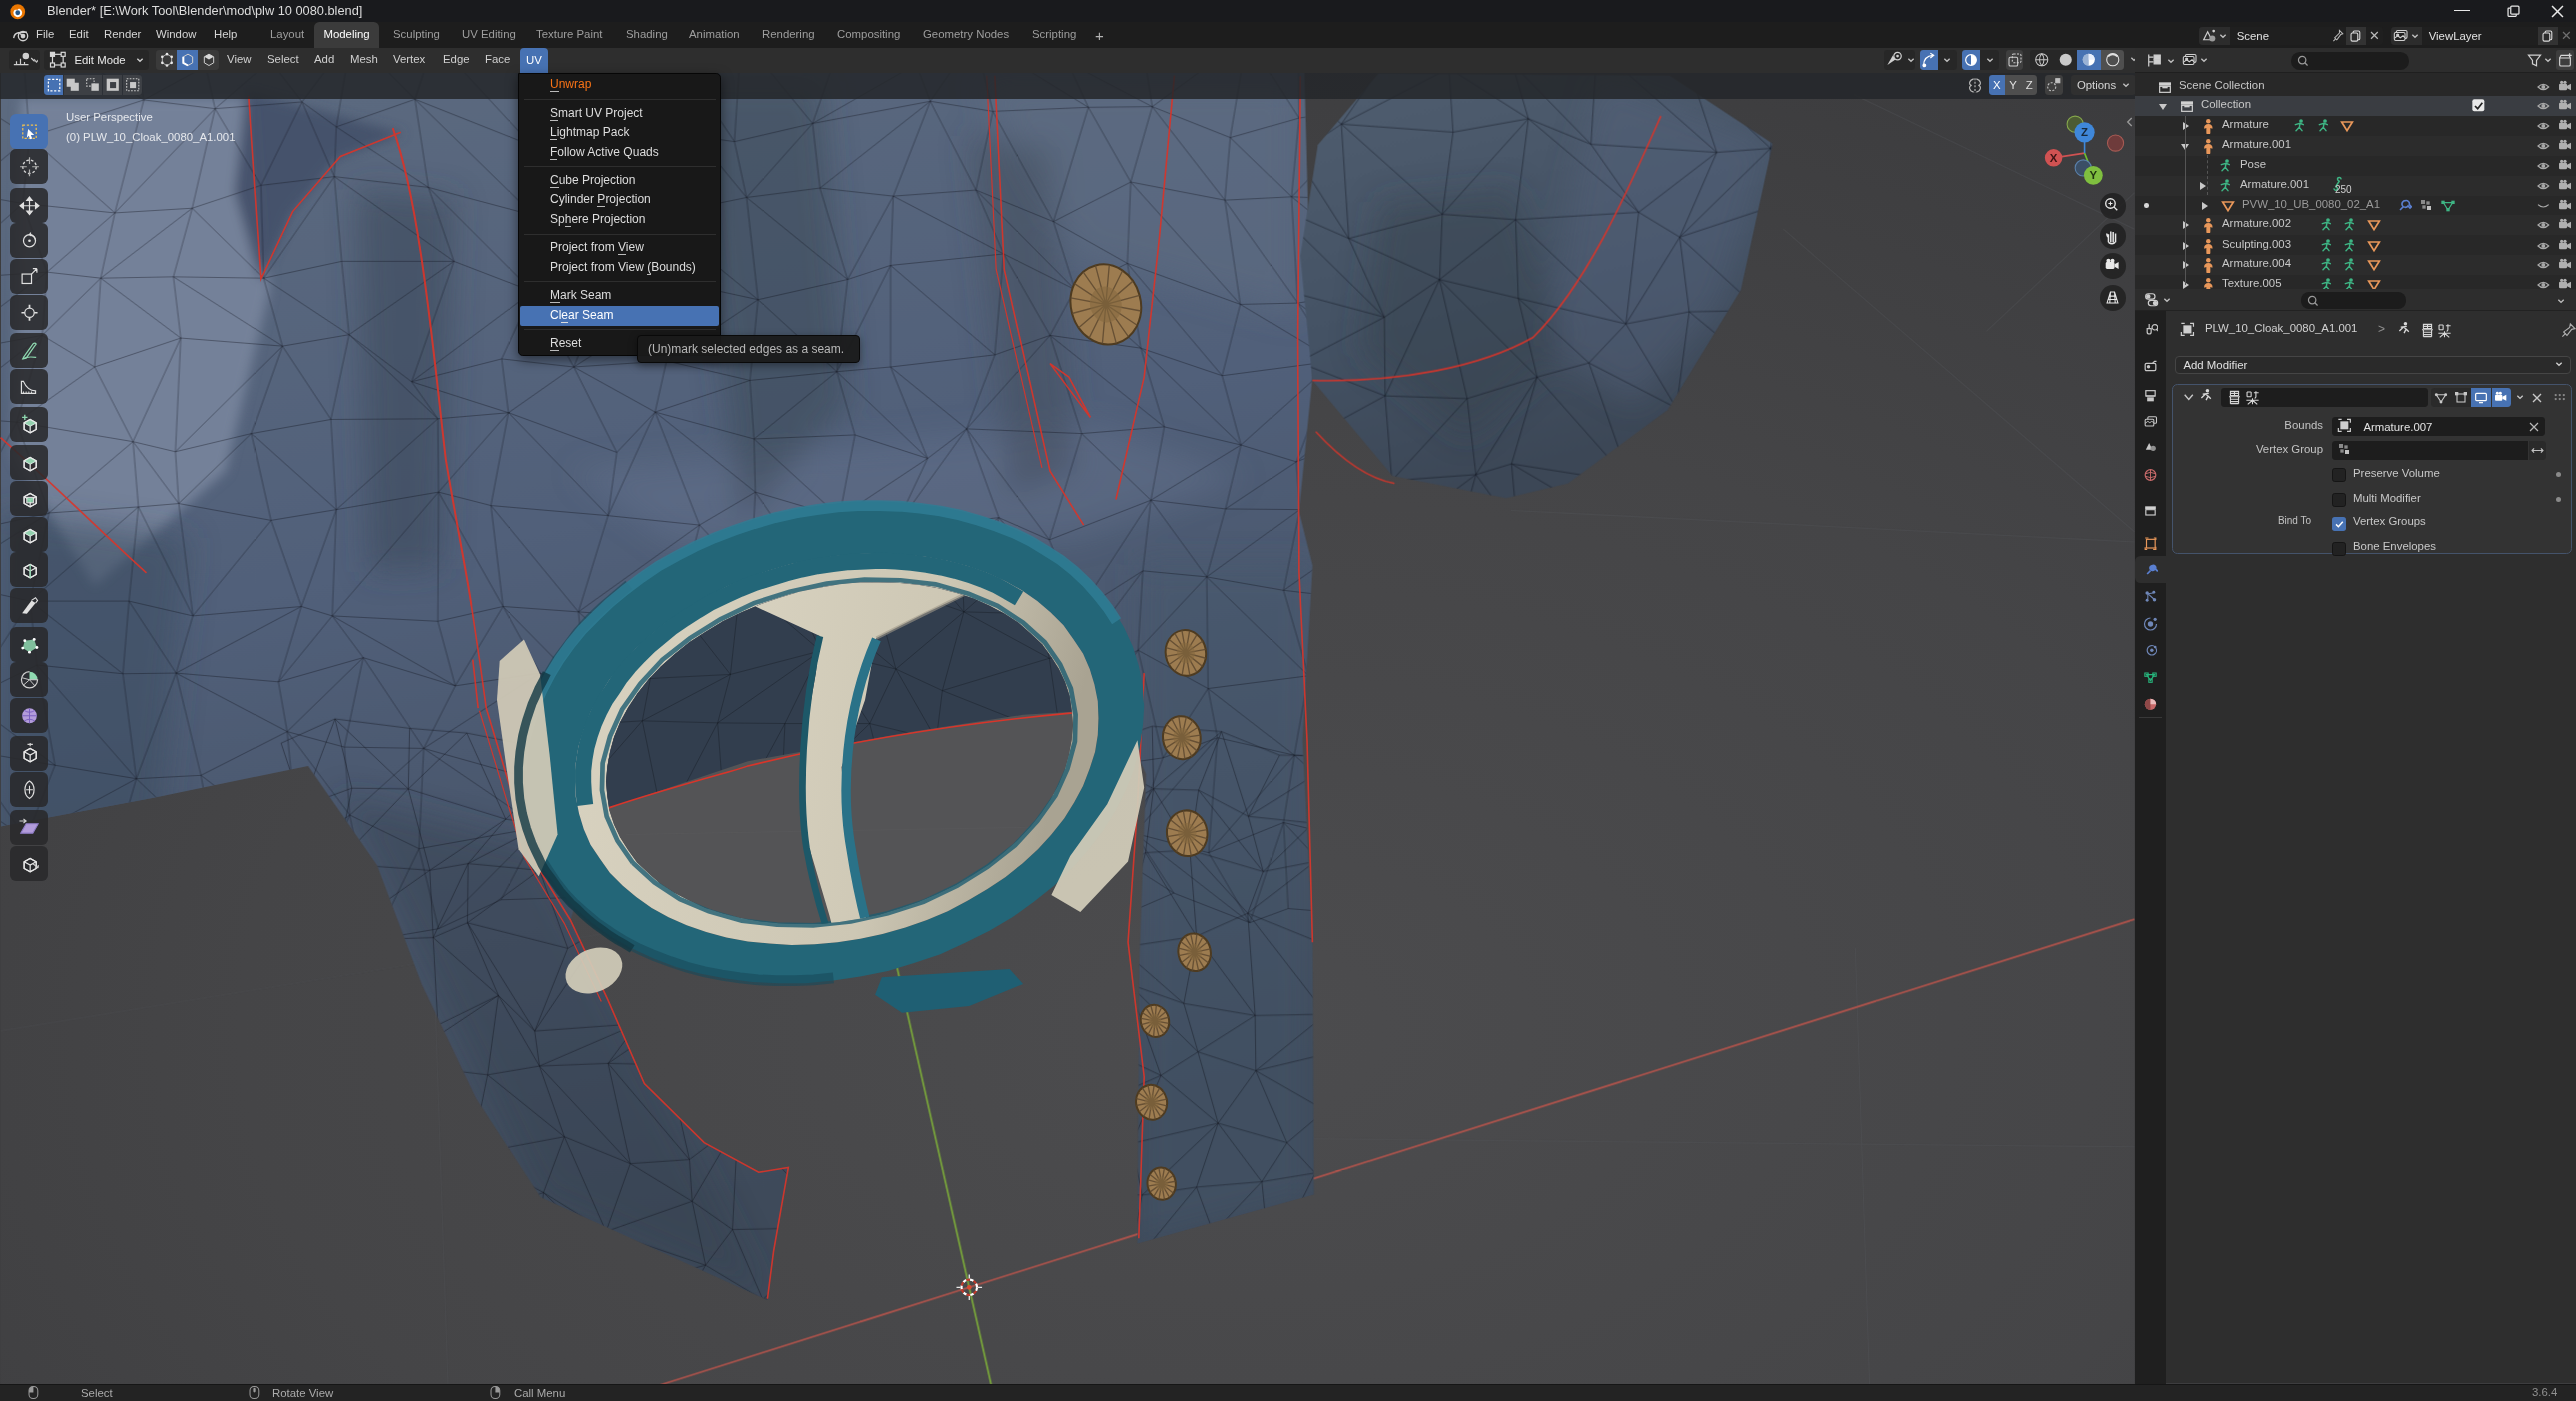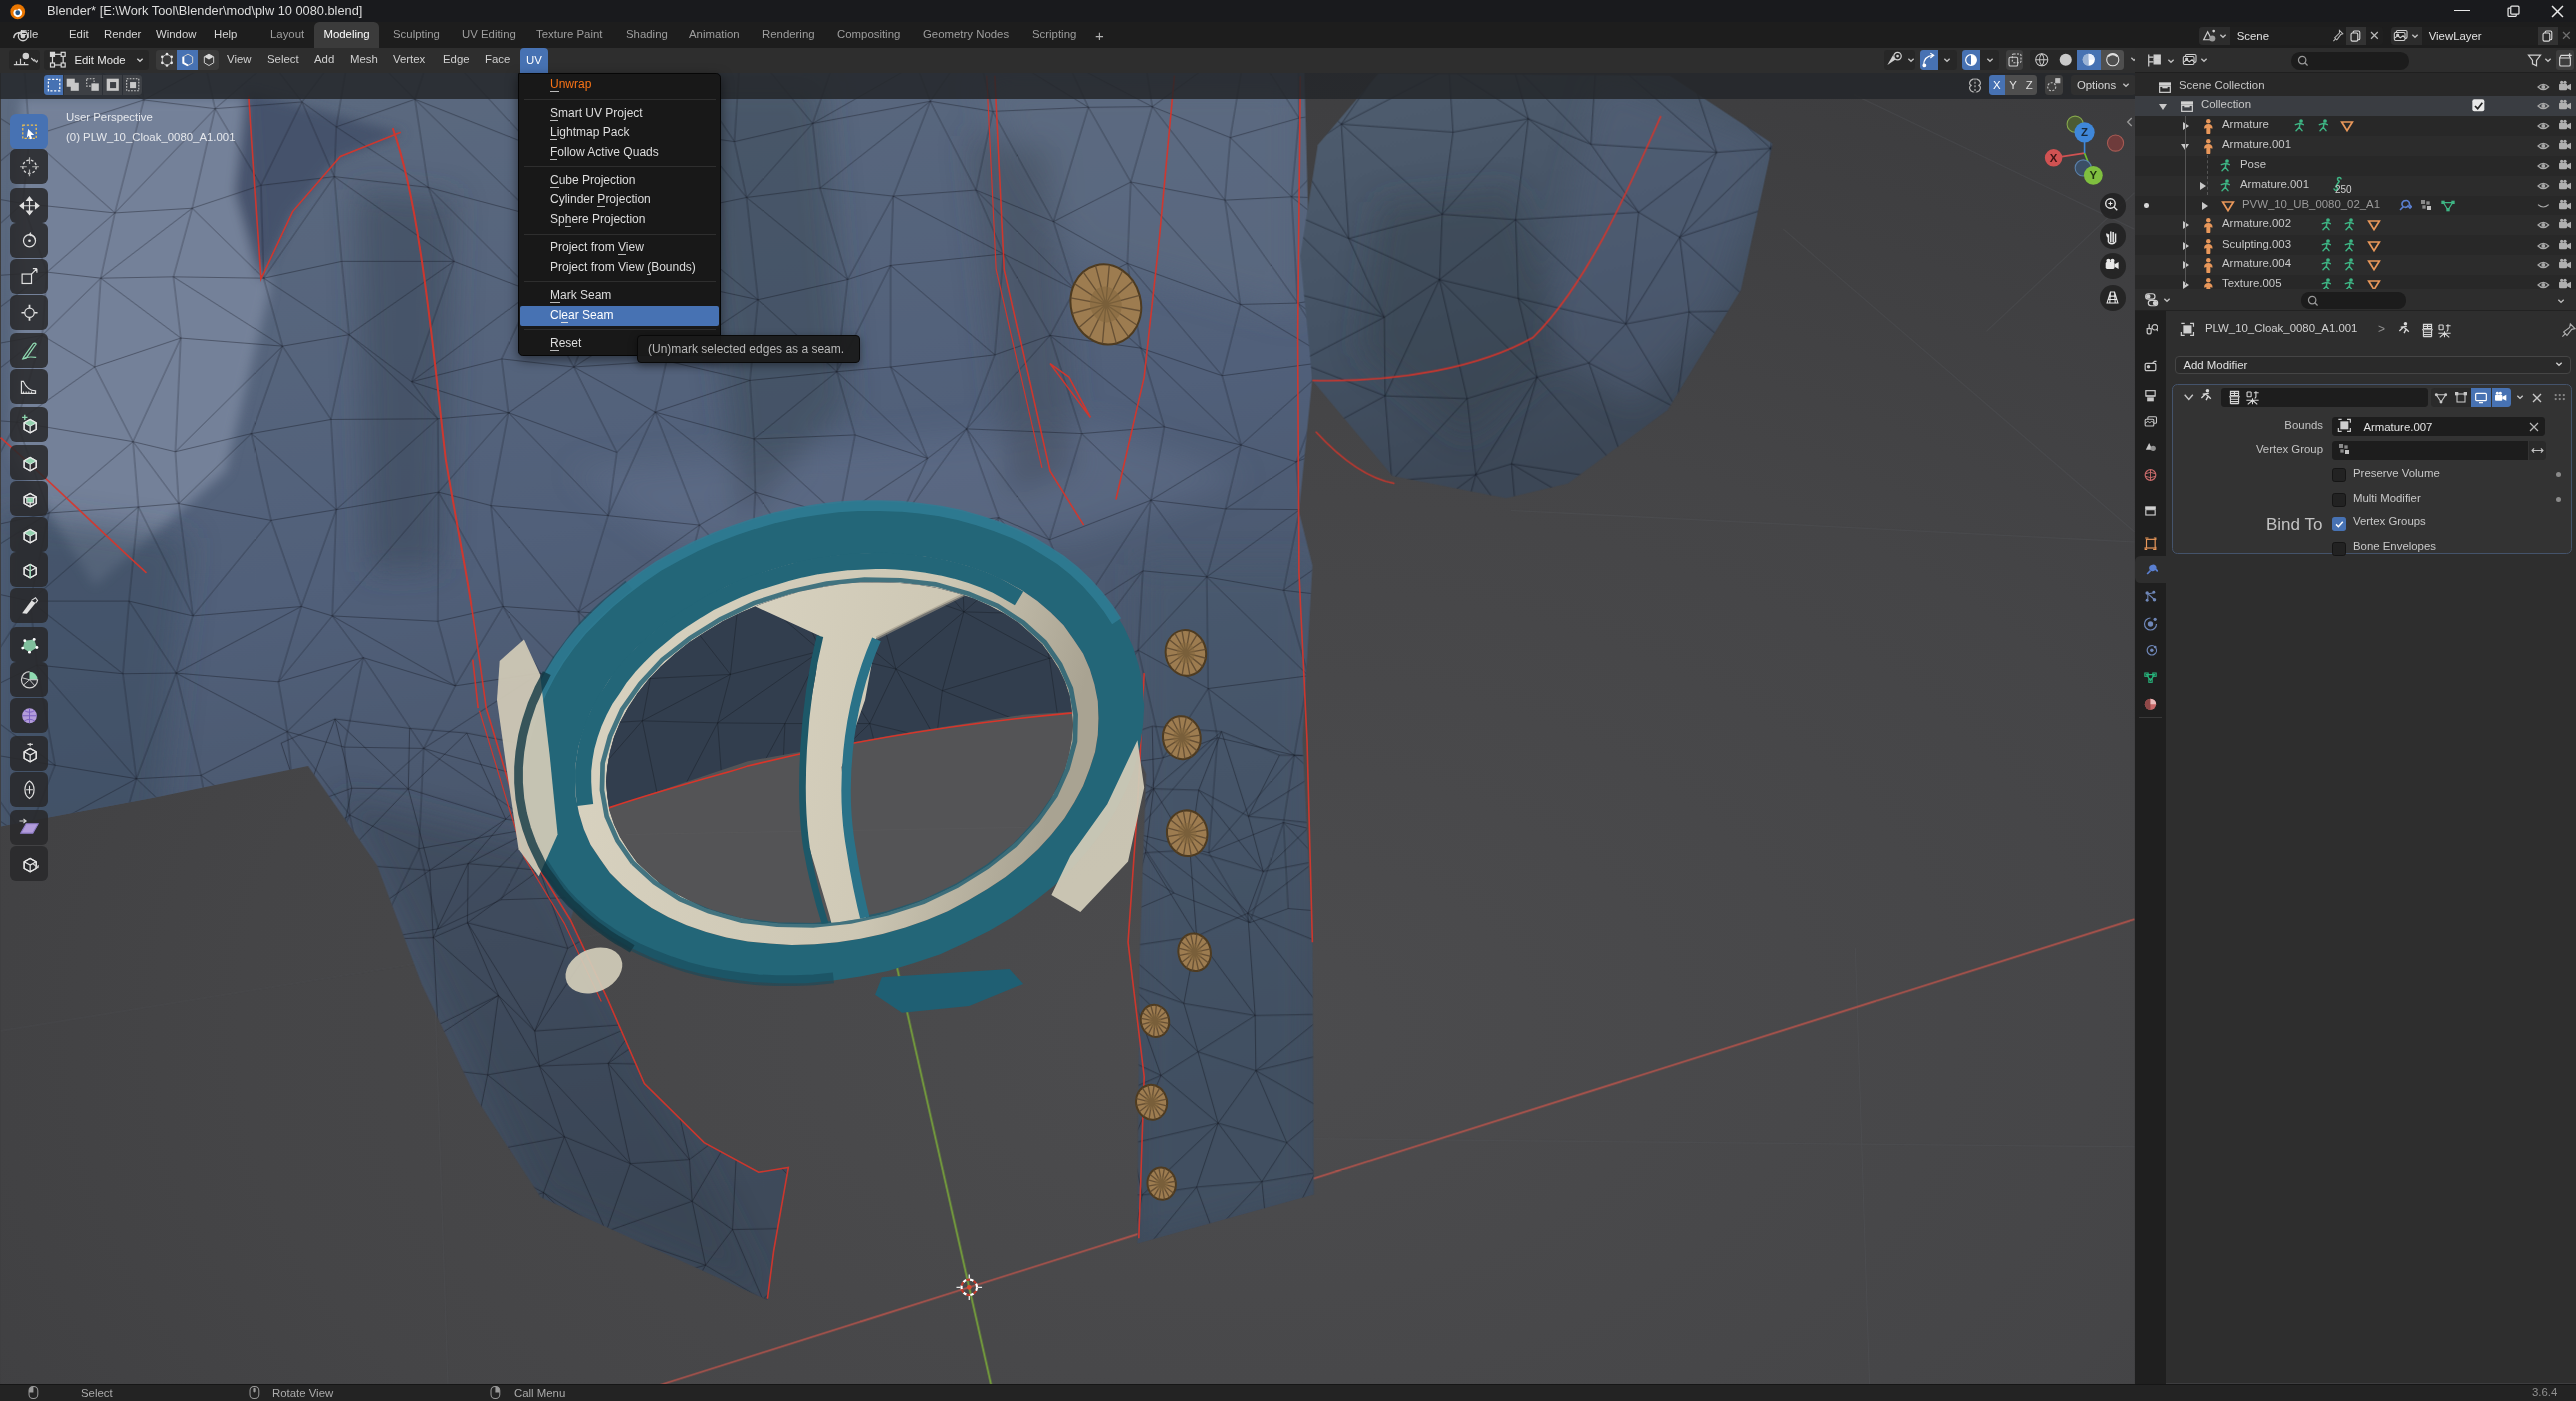--- a/index.html
+++ b/index.html
@@ -24,21 +24,21 @@
       </svg></div>
 </div>
 <div class="abs" style="left:0;top:22px;width:2576px;height:25.6px;background:#1d1d1d"></div>
 <div class="abs" style="left:10.8px;top:25.6px"><svg width="20" height="17.5" viewBox="0 0 30 26" style="">
       <g fill="none" stroke="#d0d0d0" stroke-width="2">
         <circle cx="18" cy="15" r="7"></circle>
         <circle cx="18" cy="15" r="2.6" fill="#d0d0d0"></circle>
         <path d="M4,18 Q5,11 11,10 L24,9 M11,10 L16,13"></path>
       </g>
     </svg></div>
-<div class="abs tx" style="left:20px;top:28px;color:#d5d5d5">File</div>
+<div class="abs tx" style="left:36px;top:28px;color:#d5d5d5">File</div>
 <div class="abs tx" style="left:69px;top:28px;color:#d5d5d5">Edit</div>
 <div class="abs tx" style="left:104px;top:28px;color:#d5d5d5">Render</div>
 <div class="abs tx" style="left:156px;top:28px;color:#d5d5d5">Window</div>
 <div class="abs tx" style="left:214px;top:28px;color:#d5d5d5">Help</div>
 <div class="abs tx" style="left:270px;top:28px;color:#9e9e9e">Layout</div>
 <div class="abs tx" style="left:314px;top:22px;height:25.6px;padding:0 9.4px;background:#3b3b3b;border-radius:5.4px 5.4px 0 0;line-height:25.6px;color:#ffffff">Modeling</div>
 <div class="abs tx" style="left:393px;top:28px;color:#9e9e9e">Sculpting</div>
 <div class="abs tx" style="left:462px;top:28px;color:#9e9e9e">UV Editing</div>
 <div class="abs tx" style="left:536px;top:28px;color:#9e9e9e">Texture Paint</div>
 <div class="abs tx" style="left:626px;top:28px;color:#9e9e9e">Shading</div>
@@ -1274,21 +1274,21 @@
     <svg width="15" height="15" viewBox="0 0 22 22" style="">
       <path d="M6,8 L3,11 L6,14 M16,8 L19,11 L16,14 M3,11 H19" stroke="#c0c0c0" stroke-width="1.7" fill="none"></path>
     </svg>
   </div>
 <div class="abs" style="left:2332px;top:468px;width:14px;height:14px;background:#222;border:0.7px solid #151515;border-radius:2.7px"></div>
 <div class="abs" style="left:2353px;top:467px;color:#c8c8c8;font-size:11.4px">Preserve Volume</div>
 <div class="abs" style="left:2556px;top:472px;width:5.4px;height:5.4px;border-radius:50%;background:#8a8a8a"></div>
 <div class="abs" style="left:2332px;top:493px;width:14px;height:14px;background:#222;border:0.7px solid #151515;border-radius:2.7px"></div>
 <div class="abs" style="left:2353px;top:492px;color:#c8c8c8;font-size:11.4px">Multi Modifier</div>
 <div class="abs" style="left:2556px;top:497px;width:5.4px;height:5.4px;border-radius:50%;background:#8a8a8a"></div>
-<div class="abs" style="left:2266px;top:515px;width:57px;height:16px;color:#c3c3c3;font-size:17px;text-align:left">Bind To</div>
+<div class="abs" style="left:2266px;top:515px;width:57px;height:16px;color:#c3c3c3;font-size:10px;text-align:center">Bind To</div>
 <div class="abs row" style="left:2332px;top:517px;width:14px;height:14px;background:#4772b3;border-radius:2.7px;justify-content:center">
     <svg width="10.8" height="10.8" viewBox="0 0 16 16" style="">
       <path d="M3,8 l3.5,3.5 L13,4" stroke="#fff" stroke-width="2.2" fill="none"></path>
     </svg>
   </div>
 <div class="abs" style="left:2353px;top:515px;color:#c8c8c8;font-size:11.4px">Vertex Groups</div>
 <div class="abs" style="left:2332px;top:542px;width:14px;height:14px;background:#222;border:0.7px solid #151515;border-radius:2.7px"></div>
 <div class="abs" style="left:2353px;top:540px;color:#c8c8c8;font-size:11.4px">Bone Envelopes</div>
 <div class="abs" style="left:0;top:1384px;width:2576px;height:17.5px;background:#232323;border-top:0.7px solid #161616"></div>
 <div class="abs" style="left:27px;top:1385px"><svg width="13.5" height="15" viewBox="0 0 20 22" style="">

